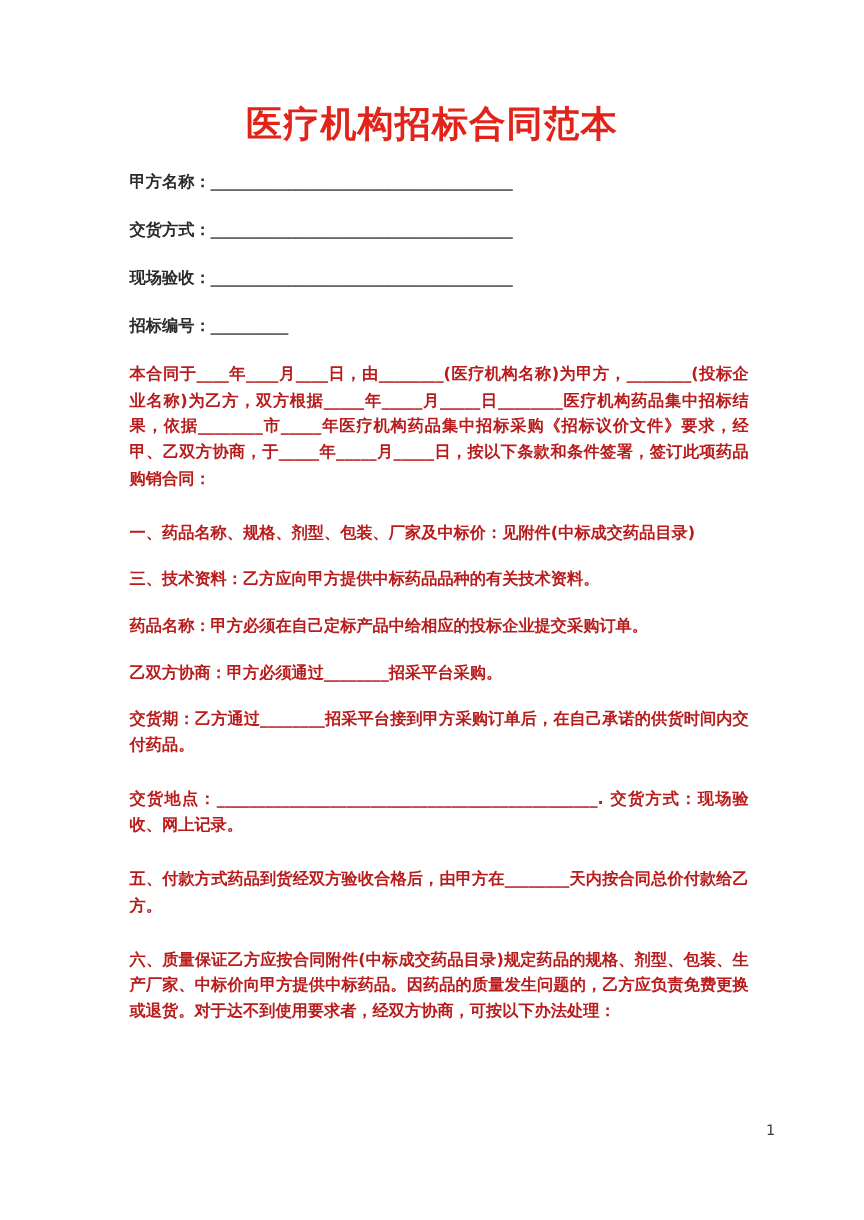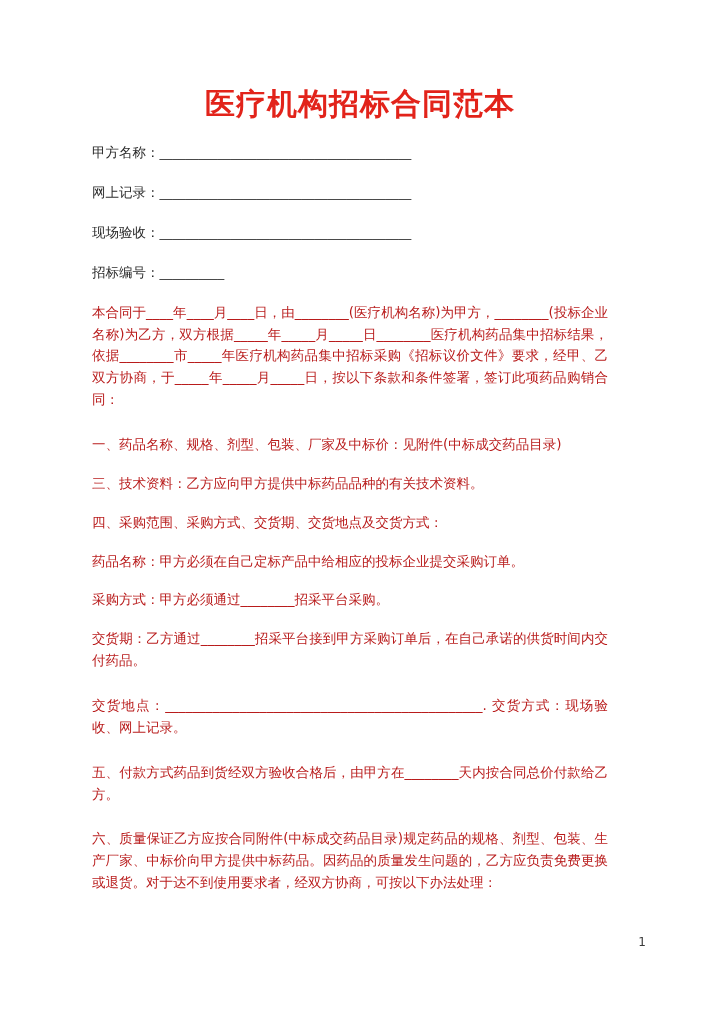--- a/index.html
+++ b/index.html
@@ -35,23 +35,24 @@
     text-align: center;
     font-size: 30px;
     font-weight: bold;
     color: #e2231a;
     letter-spacing: 1px;
     line-height: 1.2;
   }
 
   .content {
     position: absolute;
-    left: 92px;
+    left: 108px;
     top: 142px;
     width: 516px;
+    font-weight: bold;
   }
 
   .field-row {
     font-size: 13.5px;
     line-height: 1.55;
     margin-bottom: 19px;
     white-space: nowrap;
     color: #2b2b2b;
   }
   .field-label {
@@ -92,44 +93,43 @@
 
   <div class="doc-title">医疗机构招标合同范本</div>
 
   <div class="content">
 
     <div class="field-row">
       <span class="field-label">甲方名称：</span><span class="field-blank">_______________________________________</span>
     </div>
 
     <div class="field-row">
-      <span class="field-label">网上记录：</span><span class="field-blank">_______________________________________</span>
+      <span class="field-label">交货方式：</span><span class="field-blank">_______________________________________</span>
     </div>
 
 
     <div class="field-row">
       <span class="field-label">现场验收：</span><span class="field-blank">_______________________________________</span>
     </div>
 
     <div class="field-row">
       <span class="field-label">招标编号：</span><span class="field-blank">__________</span>
     </div>
 
     <div class="para para-gap">本合同于____年____月____日，由________(医疗机构名称)为甲方，________(投标企业名称)为乙方，双方根据_____年_____月_____日________医疗机构药品集中招标结果，依据________市_____年医疗机构药品集中招标采购《招标议价文件》要求，经甲、乙双方协商，于_____年_____月_____日，按以下条款和条件签署，签订此项药品购销合同：</div>
 
     <div class="para">一、药品名称、规格、剂型、包装、厂家及中标价：见附件(中标成交药品目录)</div>
 
 
     <div class="para">三、技术资料：乙方应向甲方提供中标药品品种的有关技术资料。</div>
 
-    <div class="para">四、采购范围、采购方式、交货期、交货地点及交货方式：</div>
 
     <div class="para">药品名称：甲方必须在自己定标产品中给相应的投标企业提交采购订单。</div>
 
-    <div class="para">采购方式：甲方必须通过________招采平台采购。</div>
+    <div class="para">乙双方协商：甲方必须通过________招采平台采购。</div>
 
     <div class="para para-gap">交货期：乙方通过________招采平台接到甲方采购订单后，在自己承诺的供货时间内交付药品。</div>
 
     <div class="para para-gap">交货地点：_______________________________________________. 交货方式：现场验收、网上记录。</div>
 
     <div class="para para-gap">五、付款方式药品到货经双方验收合格后，由甲方在________天内按合同总价付款给乙方。</div>
 
     <div class="para">六、质量保证乙方应按合同附件(中标成交药品目录)规定药品的规格、剂型、包装、生产厂家、中标价向甲方提供中标药品。因药品的质量发生问题的，乙方应负责免费更换或退货。对于达不到使用要求者，经双方协商，可按以下办法处理：</div>
 
   </div>

